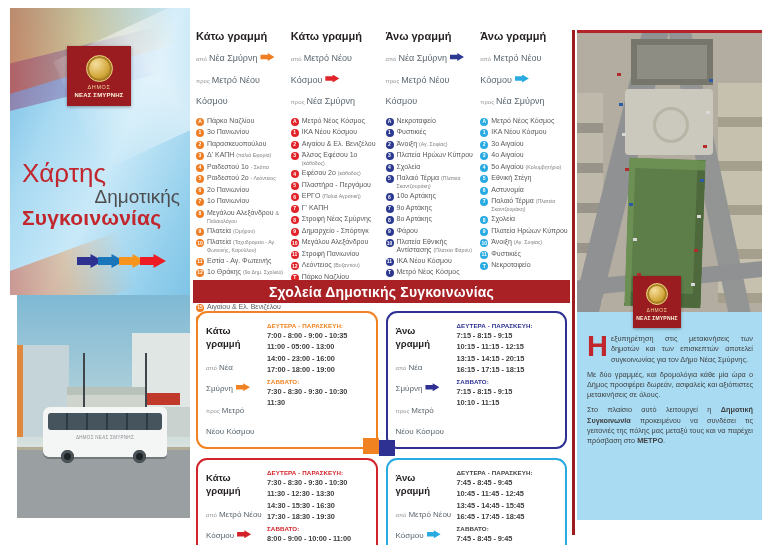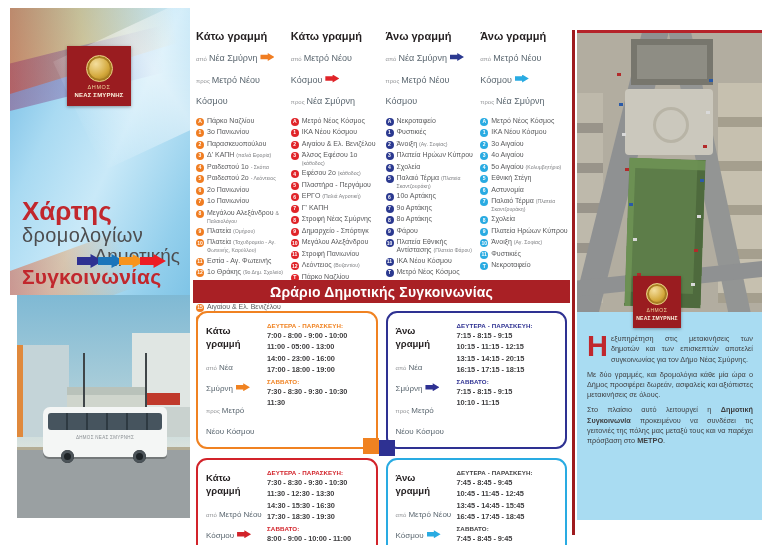--- a/index.html
+++ b/index.html
@@ -25,21 +25,21 @@
   .logo-right { left:633px; top:276px; width:48px; height:52px; }
   .seal { border-radius:50%; background:radial-gradient(circle at 36% 32%,#f4de9d,#d3a83b 55%,#8e6814 95%);
     border:1px solid #e9cf84; box-shadow:inset 0 0 0 2px #a87d22; }
   .logo-left .seal { width:27px; height:27px; }
   .logo-right .seal { width:22px; height:22px; }
   .logo-t1 { font-size:5.5px; color:#f0d79c; letter-spacing:.6px; }
   .logo-t2 { font-size:6px; color:#fdf4df; font-weight:bold; letter-spacing:.2px; white-space:nowrap; }
   .logo-right .logo-t1 { font-size:5px; } .logo-right .logo-t2 { font-size:5px; }
 
   .title-block { position:absolute; left:12px; top:152px; width:158px; line-height:1.04; }
-  .t1 { color:#c1272d; font-size:26px; font-weight:bold;margin-top:38px; }
+  .t1 { color:#c1272d; font-size:26px; font-weight:normal; }
   .t2 { color:#4d4d4f; font-size:20px; letter-spacing:.4px; }
   .t3 { color:#4d4d4f; font-size:19px; text-align:right; }
   .t4 { color:#c1272d; font-size:21px; font-weight:bold; letter-spacing:.2px; }
   .arrows { position:absolute; left:72px; top:246px; display:flex; z-index:5; }
   .arrow { width:26px; height:14px; margin-left:-5px;
     clip-path:polygon(0 22%,52% 22%,52% 0,100% 50%,52% 100%,52% 78%,0 78%); }
 
   .left-photo { position:absolute; left:17px; top:295px; width:173px; height:223px; overflow:hidden;
     background:linear-gradient(#7fb9d4 0%,#a9cdd9 42%,#d9e2de 68%,#c4c9c3 75%); }
   .bldgL { position:absolute; left:0; top:50px; width:52px; height:92px; background:#c4d4d8; border-left:6px solid #e0893c; }
@@ -125,21 +125,20 @@
 
 <div id="page">
 
   <div class="left-top">
     <div class="streak s1"></div>
     <div class="streak s2"></div>
     <div class="streak s3"></div>
     <div class="streak s4"></div>
     <div class="title-block">
       <div class="t1">Χάρτης</div>
-      <div class="t2">δρομολογίων</div>
       <div class="t3">Δημοτικής</div>
       <div class="t4">Συγκοινωνίας</div>
     </div>
     <div class="arrows">
       <span class="arrow" style="background: rgb(46, 49, 146);"></span>
       <span class="arrow" style="background: rgb(27, 117, 187);"></span>
       <span class="arrow" style="background: rgb(247, 148, 29);"></span>
       <span class="arrow" style="background: rgb(237, 28, 36);"></span>
     </div>
   </div>
@@ -492,35 +491,35 @@
           </div>
 
           <div class="stop">
             <span class="stop-n">Τ</span>
             <span class="stop-label"><span>Νεκροταφείο</span> </span>
           </div>
         </div>
     </div>
   </div>
 
-  <div class="tt-header">Ωράριο Δημοτικής Συγκοινωνίας</div>
+  <div class="tt-header">Σχολεία Δημοτικής Συγκοινωνίας</div>
 
   <div class="tt-grid">
     <div class="tt-box" style="--accent: #f08221; --label: #f08221;">
       <div class="tt-left">
         <div class="tt-line">Κάτω γραμμή</div>
         <div class="tt-ft">
           <span class="lbl">από</span><span class="dest">Νέα Σμύρνη</span><span class="dir-arrow"></span><br>
           <span class="lbl">προς</span><span class="dest">Μετρό Νέου Κόσμου</span>
         </div>
       </div>
       <div class="tt-right">
         <div class="tt-day">ΔΕΥΤΕΡΑ - ΠΑΡΑΣΚΕΥΗ:</div>
         <div>
-            <div class="tt-row">7:00 - 8:00 - 9:00 - 10:00</div>
+            <div class="tt-row">7:00 - 8:00 - 9:00 - 10:35</div>
             <div class="tt-row">11:00 - 05:00 - 13:00</div>
             <div class="tt-row">14:00 - 23:00 - 16:00</div>
             <div class="tt-row">17:00 - 18:00 - 19:00</div>
           </div>
         <div class="tt-day">ΣΑΒΒΑΤΟ:</div>
         <div>
             <div class="tt-row">7:30 - 8:30 - 9:30 - 10:30</div>
             <div class="tt-row">11:30</div>
           </div>
       </div>

